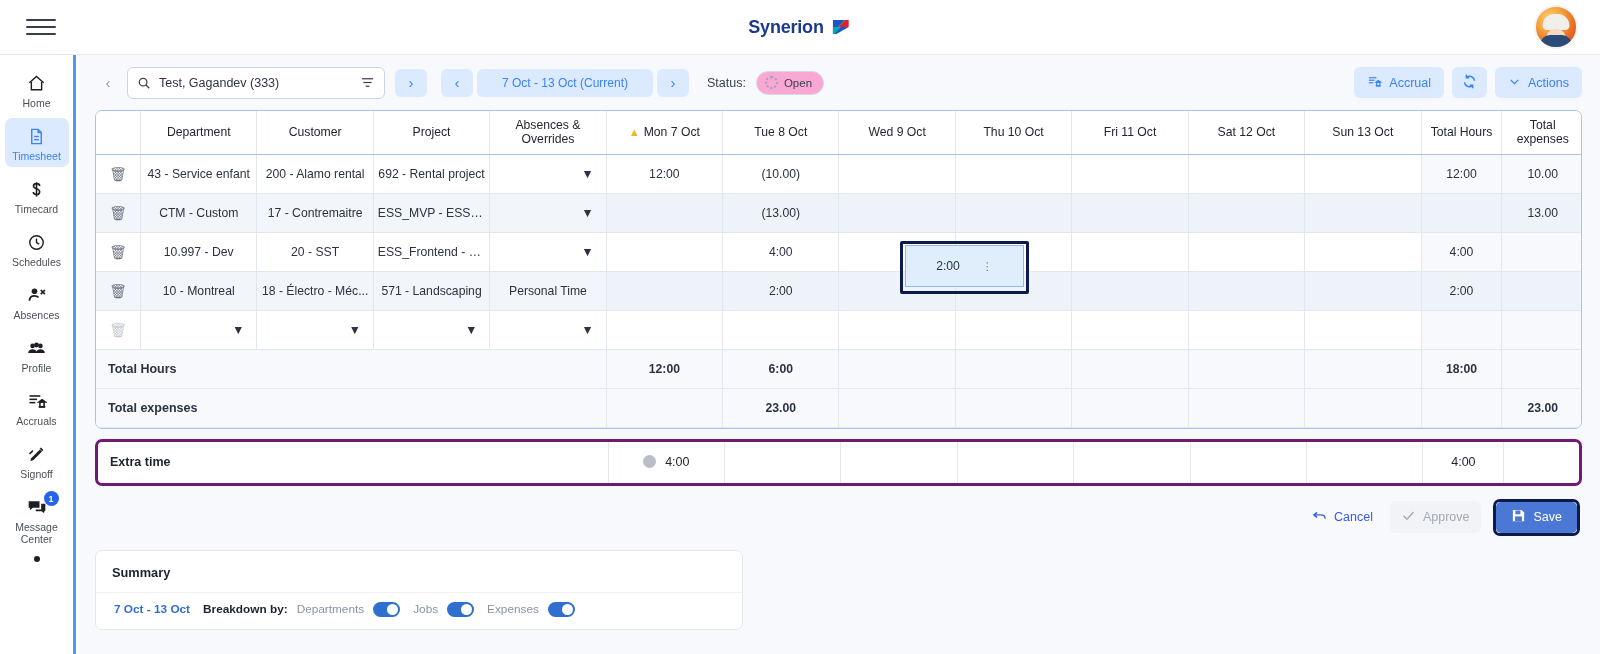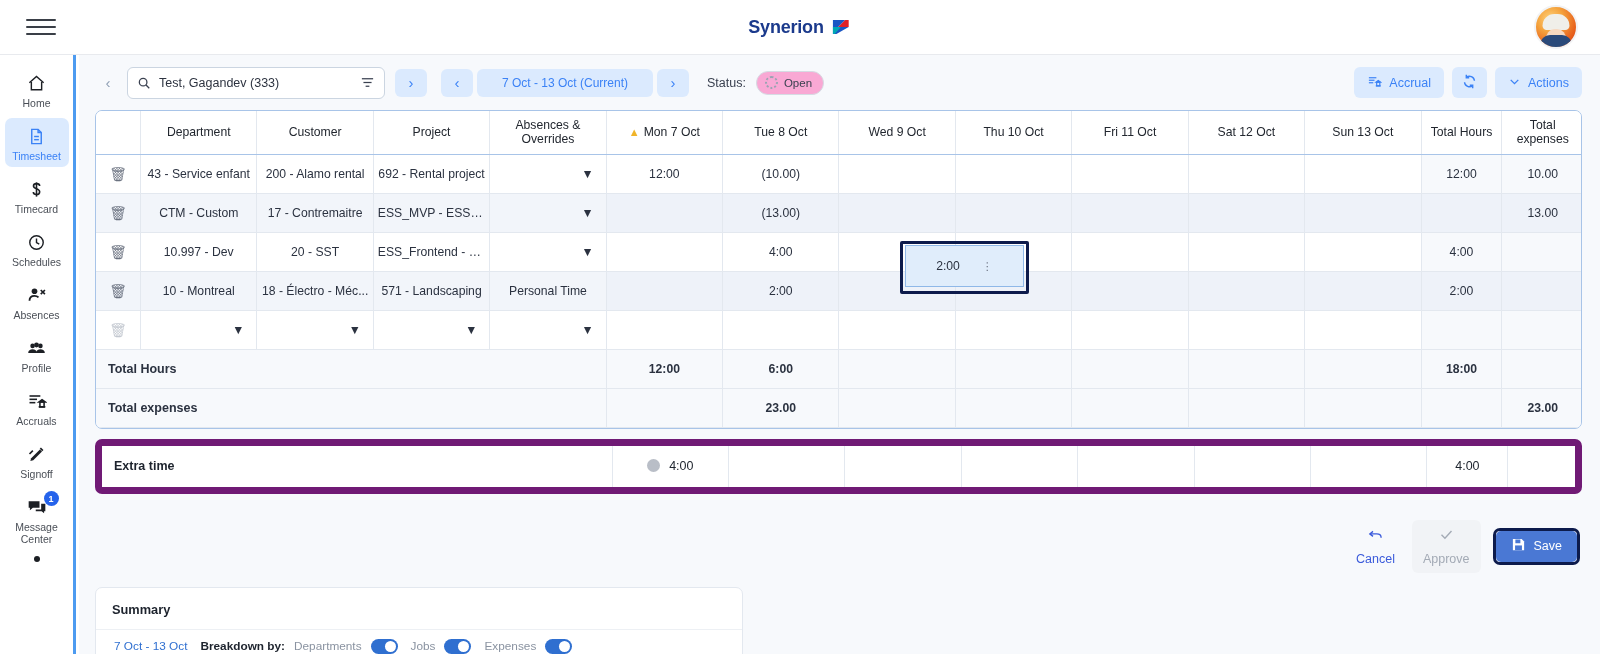--- a/index.html
+++ b/index.html
@@ -155,39 +155,39 @@
   .cell-sel-inner {
     position: absolute; left: 826px; top: 190px; width: 119px; height: 42px;
     background: #e0edfb; border: 1px solid #8fb8e8;
     display: flex; align-items: center; justify-content: center; gap: 22px;
     font-size: 12.2px; color: #2b3240;
   }
   .kebab { color: #6b7280; font-size: 11px; letter-spacing: 0; line-height: 4px; }
 
   
   .extra-card {
-    margin: 10px 18px 13px 16px; background: #fff;
-    border: 7px solid #701a75; border-radius: 7px; overflow: hidden;
+    margin: 10px 18px 0 16px; background: #fff;
+    border: 3px solid #701a75; border-radius: 7px; overflow: hidden;
   }
   .extra-card table { border-collapse: collapse; width: 1487px; table-layout: fixed; }
   .extra-card td {
     border-right: 1px solid #e3e8ef; font-size: 12.5px; text-align: center;
     height: 41px; color: #1d232d;
   }
   .extra-card td.lbl { text-align: left; padding-left: 12px; font-weight: bold; }
   .ball { display:inline-block; width: 13px; height: 13px; border-radius: 50%; background: #b9bec7; vertical-align: -2px; margin-right: 9px; }
 
   
   .actions-row {
     display: flex; align-items: center; justify-content: flex-end;
     gap: 6px; padding: 13px 20px 0 0;
   }
   .link-btn {
     display: flex; align-items: center; gap: 7px; font-size: 12.5px;
-    color: #3b5bdb; padding: 7px 11px; border-radius: 6px; cursor: pointer; background: transparent; border: none; flex-direction: column;
+    color: #3b5bdb; padding: 7px 11px; border-radius: 6px; cursor: pointer; background: transparent; border: none;
   }
   .link-btn.disabled { color: #a3aab5; background: #f1f3f6; }
   .save-wrap { border: 3px solid #0d1b4c; border-radius: 7px; padding: 0; margin-left: 6px; }
   .save-btn {
     background: #4a78d4; color: #fff; border: none; border-radius: 5px;
     height: 31px; display: flex; align-items: center; gap: 8px; padding: 0 15px;
     font-size: 12.5px; cursor: pointer;
   }
 
   
@@ -195,21 +195,21 @@
     margin: 14px 0 0 16px; width: 648px; background: #fff;
     border: 1px solid #e3e8ef; border-radius: 7px; overflow: hidden;
   }
   .summary-head { padding: 14px 16px 12px 16px; font-size: 12.8px; font-weight: bold; color: #1d232d;
                   border-bottom: 1px solid #edf0f4; }
   .summary-tabs { display: flex; gap: 6px; padding: 8px 16px 0 16px; }
   .stab { font-size: 12.5px; color: #5b6personally; }
   .stab { font-size: 12.5px; color: #6b7482; padding: 6px 10px 9px 10px; cursor: pointer; }
   .stab.active { color: #2f6fd0; border-bottom: 2px solid #2f6fd0; }
   .breakdown { display: flex; align-items: center; gap: 9px; padding: 9px 16px 12px 18px; font-size: 11.8px; }
-  .bd-range { color: #2f6fd0; font-weight: normal; }
+  .bd-range { color: #2f6fd0; font-weight: bold; }
   .bd-label { color: #1d232d; font-weight: bold; margin-left: 4px; }
   .bd-item { color: #8a93a1; }
   .toggle { width: 27px; height: 15px; border-radius: 8px; background: #2f6fd0; position: relative; cursor: pointer; margin-right:4px;}
   .toggle .knob { position: absolute; right: 2px; top: 2px; width: 11px; height: 11px; border-radius: 50%; background:#fff; }
 </style>
 </head>
 <body>
 
 <div class="topbar">
   <div class="hamburger">

